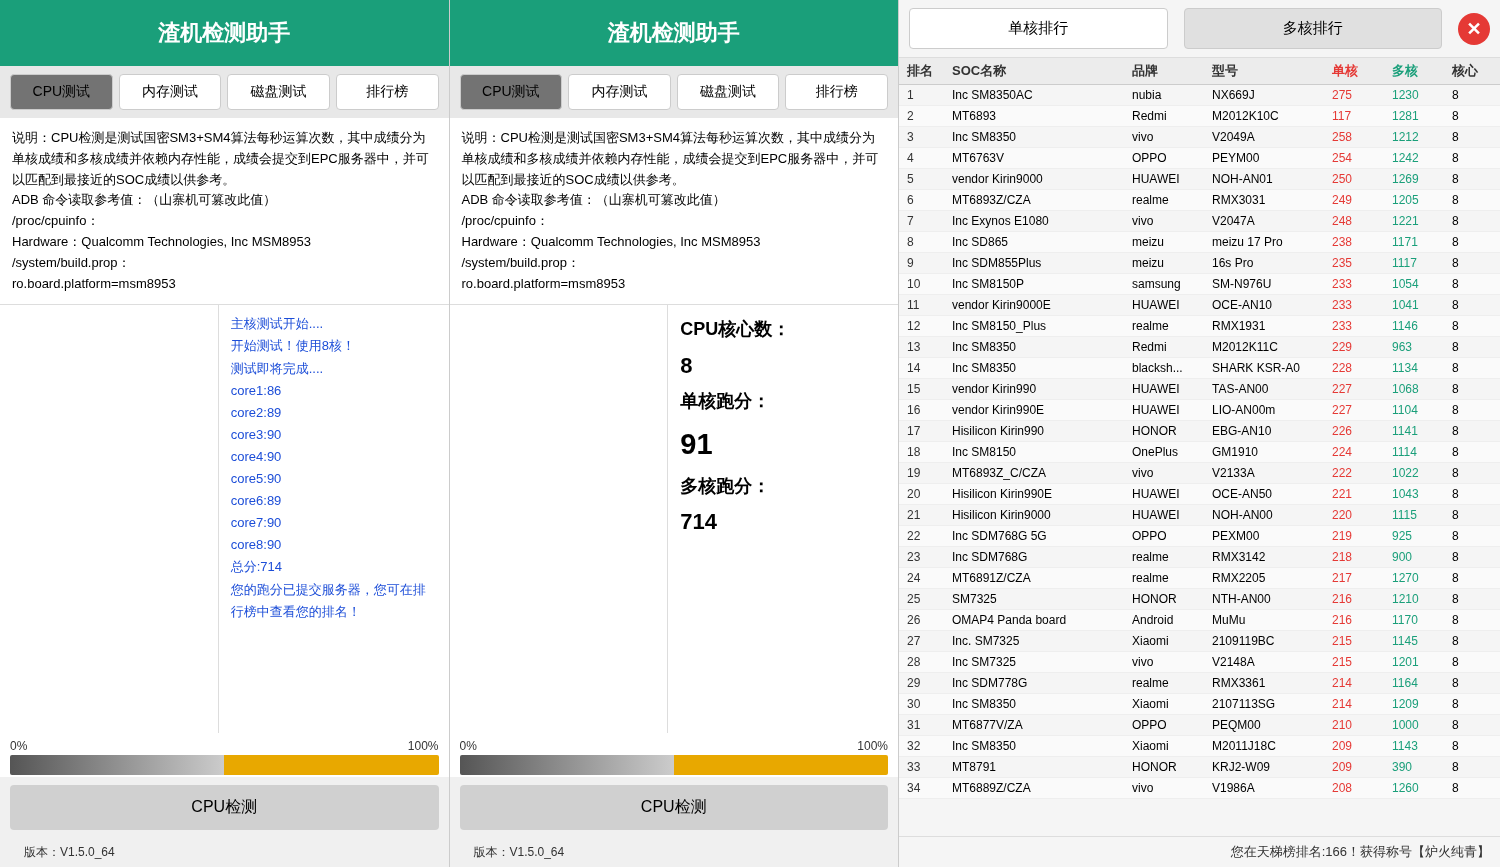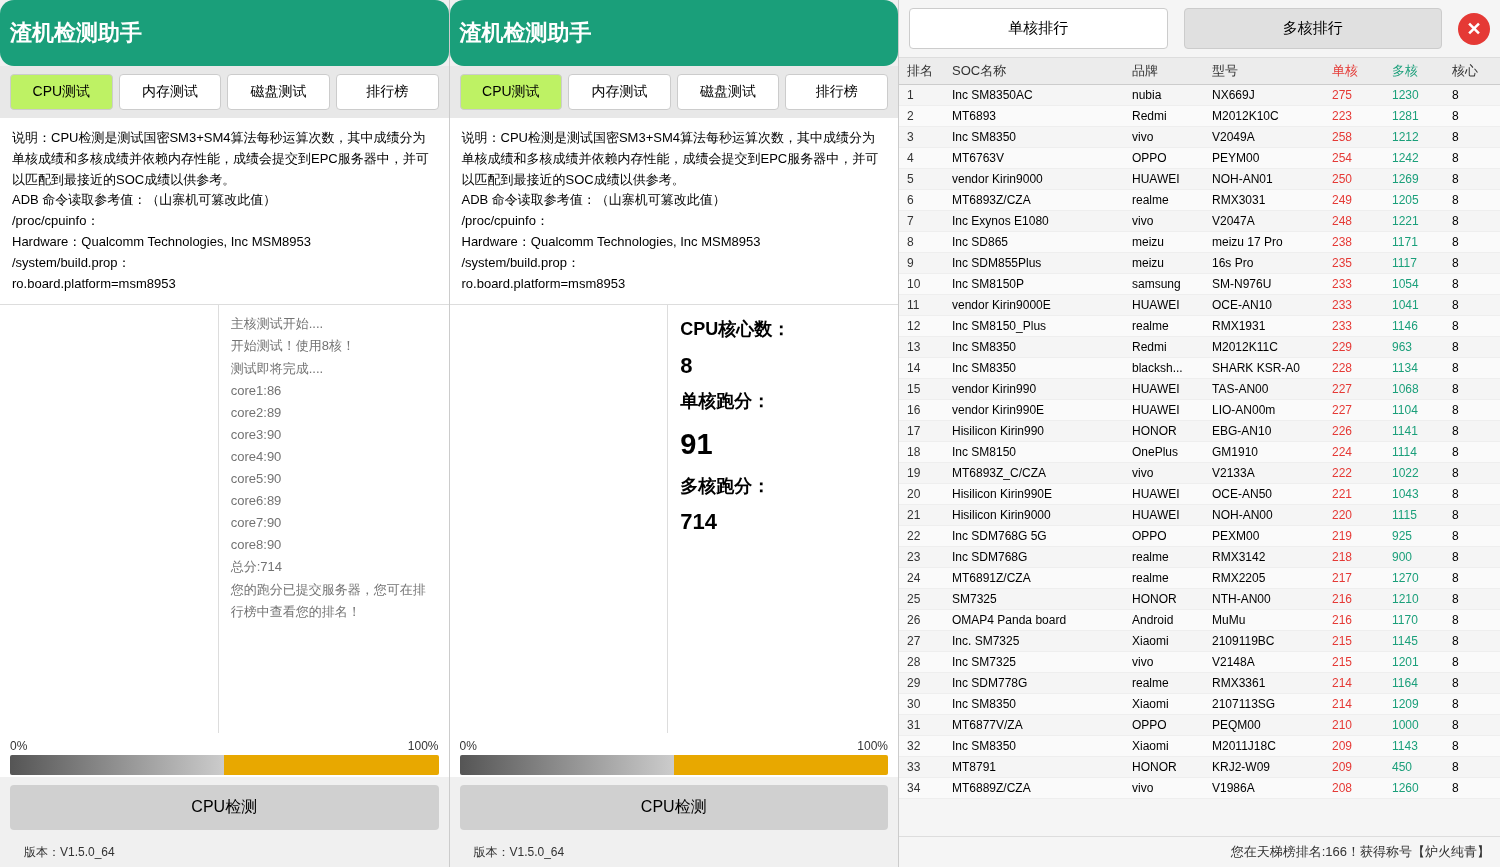--- a/index.html
+++ b/index.html
@@ -1,47 +1,47 @@
 <!DOCTYPE html>
 <html><head>
   <meta charset="utf-8">
   <style>
     * { box-sizing: border-box; margin: 0; padding: 0; }
     body { font-family: 'Arial', sans-serif; background: #f0f0f0; width: 1500px; height: 867px; overflow: hidden; display: flex; }
 
     
     .left-panel { width: 490px; background: #f0f0f0; display: flex; flex-direction: column; border-right: 1px solid #ccc; }
-    .header-teal { background: #1a9f7a; color: white; text-align: left; padding: 18px 10px; font-size: 22px; font-weight: bold; border-radius: 14px; }
+    .header-teal { background: #1a9f7a; color: white; text-align: center; padding: 18px 10px; font-size: 22px; font-weight: bold; }
     .tabs-bar { display: flex; background: #e8e8e8; padding: 8px 10px; gap: 6px; }
     .tab-btn { flex: 1; background: white; border: 1px solid #ccc; border-radius: 4px; padding: 8px 4px; font-size: 14px; text-align: center; cursor: pointer; }
-    .tab-btn.active { background: #bef264; }
+    .tab-btn.active { background: #737373; }
     .info-text { padding: 10px 12px; font-size: 13px; line-height: 1.6; background: white; border-bottom: 1px solid #ddd; }
     .test-area { flex: 1; display: flex; background: white; min-height: 0; }
     .test-left { flex: 1; border-right: 1px solid #ddd; padding: 6px; }
     .test-right { flex: 1; padding: 8px 12px; }
     .test-log { font-size: 13px; line-height: 1.7; }
-    .test-log .pink { color: #737373; }
+    .test-log .pink { color: #1d4ed8; }
     .test-result { font-size: 20px; font-weight: bold; line-height: 1.8; }
     .progress-area { padding: 6px 10px 2px; background: white; }
     .progress-labels { display: flex; justify-content: space-between; font-size: 12px; color: #333; margin-bottom: 2px; }
     .progress-bar-bg { height: 20px; background: #ccc; border-radius: 2px; overflow: hidden; }
     .progress-fill { height: 100%; background: linear-gradient(to right, #555, #ccc 50%, #e8a800 50%); }
     .detect-btn { margin: 8px 10px; padding: 12px; background: #d0d0d0; border: none; border-radius: 4px; font-size: 16px; cursor: pointer; text-align: center; }
     .version-bar { padding: 6px 24px; font-size: 12px; color: #333; background: #f0f0f0; }
 
     
     .middle-panel { width: 490px; background: #f0f0f0; display: flex; flex-direction: column; border-right: 1px solid #ccc; }
 
     
     .right-panel { flex: 1; background: #f5f5f5; display: flex; flex-direction: column; }
     .right-tabs { display: flex; align-items: center; background: #f5f5f5; padding: 8px 10px; gap: 16px; border-bottom: 1px solid #ddd; }
     .right-tab-btn { flex: 1; background: #e0e0e0; border: 1px solid #ccc; border-radius: 4px; padding: 10px 4px; font-size: 15px; text-align: center; cursor: pointer; }
     .right-tab-btn.active { background: white; }
     .close-btn { width: 32px; height: 32px; background: #e53935; border-radius: 50%; display: flex; align-items: center; justify-content: center; color: white; font-size: 18px; cursor: pointer; font-weight: bold; flex-shrink: 0; }
-    .table-header { display: grid; grid-template-columns: 45px 180px 80px 120px 60px 60px 40px; padding: 4px 8px; font-size: 13px; font-weight: normal; color: #333; background: #ececec; border-bottom: 1px solid #ccc; }
+    .table-header { display: grid; grid-template-columns: 45px 180px 80px 120px 60px 60px 40px; padding: 4px 8px; font-size: 13px; font-weight: bold; color: #333; background: #ececec; border-bottom: 1px solid #ccc; }
     .table-header .col-single { color: #e53935; }
     .table-header .col-multi { color: #1a9f7a; }
     .table-body { flex: 1; overflow-y: auto; }
     .table-row { display: grid; grid-template-columns: 45px 180px 80px 120px 60px 60px 40px; padding: 3px 8px; font-size: 12px; border-bottom: 1px solid #eee; align-items: center; }
     .table-row:nth-child(even) { background: #fafafa; }
     .col-rank { color: #333; }
     .col-single-val { color: #e53935; }
     .col-multi-val { color: #1a9f7a; }
     .status-bar-right { padding: 6px 10px; font-size: 13px; color: #333; background: #f5f5f5; border-top: 1px solid #ddd; text-align: right; }
   </style>
@@ -160,21 +160,21 @@
     <div>NX669J</div>
     <div class="col-single-val">275</div>
     <div class="col-multi-val">1230</div>
     <div>8</div>
   </div>
       <div class="table-row">
     <div class="col-rank">2</div>
     <div>MT6893</div>
     <div>Redmi</div>
     <div>M2012K10C</div>
-    <div class="col-single-val">223</div>
+    <div class="col-single-val">117</div>
     <div class="col-multi-val">1281</div>
     <div>8</div>
   </div>
       <div class="table-row">
     <div class="col-rank">3</div>
     <div>Inc SM8350</div>
     <div>vivo</div>
     <div>V2049A</div>
     <div class="col-single-val">258</div>
     <div class="col-multi-val">1212</div>
@@ -440,21 +440,21 @@
     <div class="col-single-val">209</div>
     <div class="col-multi-val">1143</div>
     <div>8</div>
   </div>
       <div class="table-row">
     <div class="col-rank">33</div>
     <div>MT8791</div>
     <div>HONOR</div>
     <div>KRJ2-W09</div>
     <div class="col-single-val">209</div>
-    <div class="col-multi-val">450</div>
+    <div class="col-multi-val">390</div>
     <div>8</div>
   </div>
       <div class="table-row">
     <div class="col-rank">34</div>
     <div>MT6889Z/CZA</div>
     <div>vivo</div>
     <div>V1986A</div>
     <div class="col-single-val">208</div>
     <div class="col-multi-val">1260</div>
     <div>8</div>

